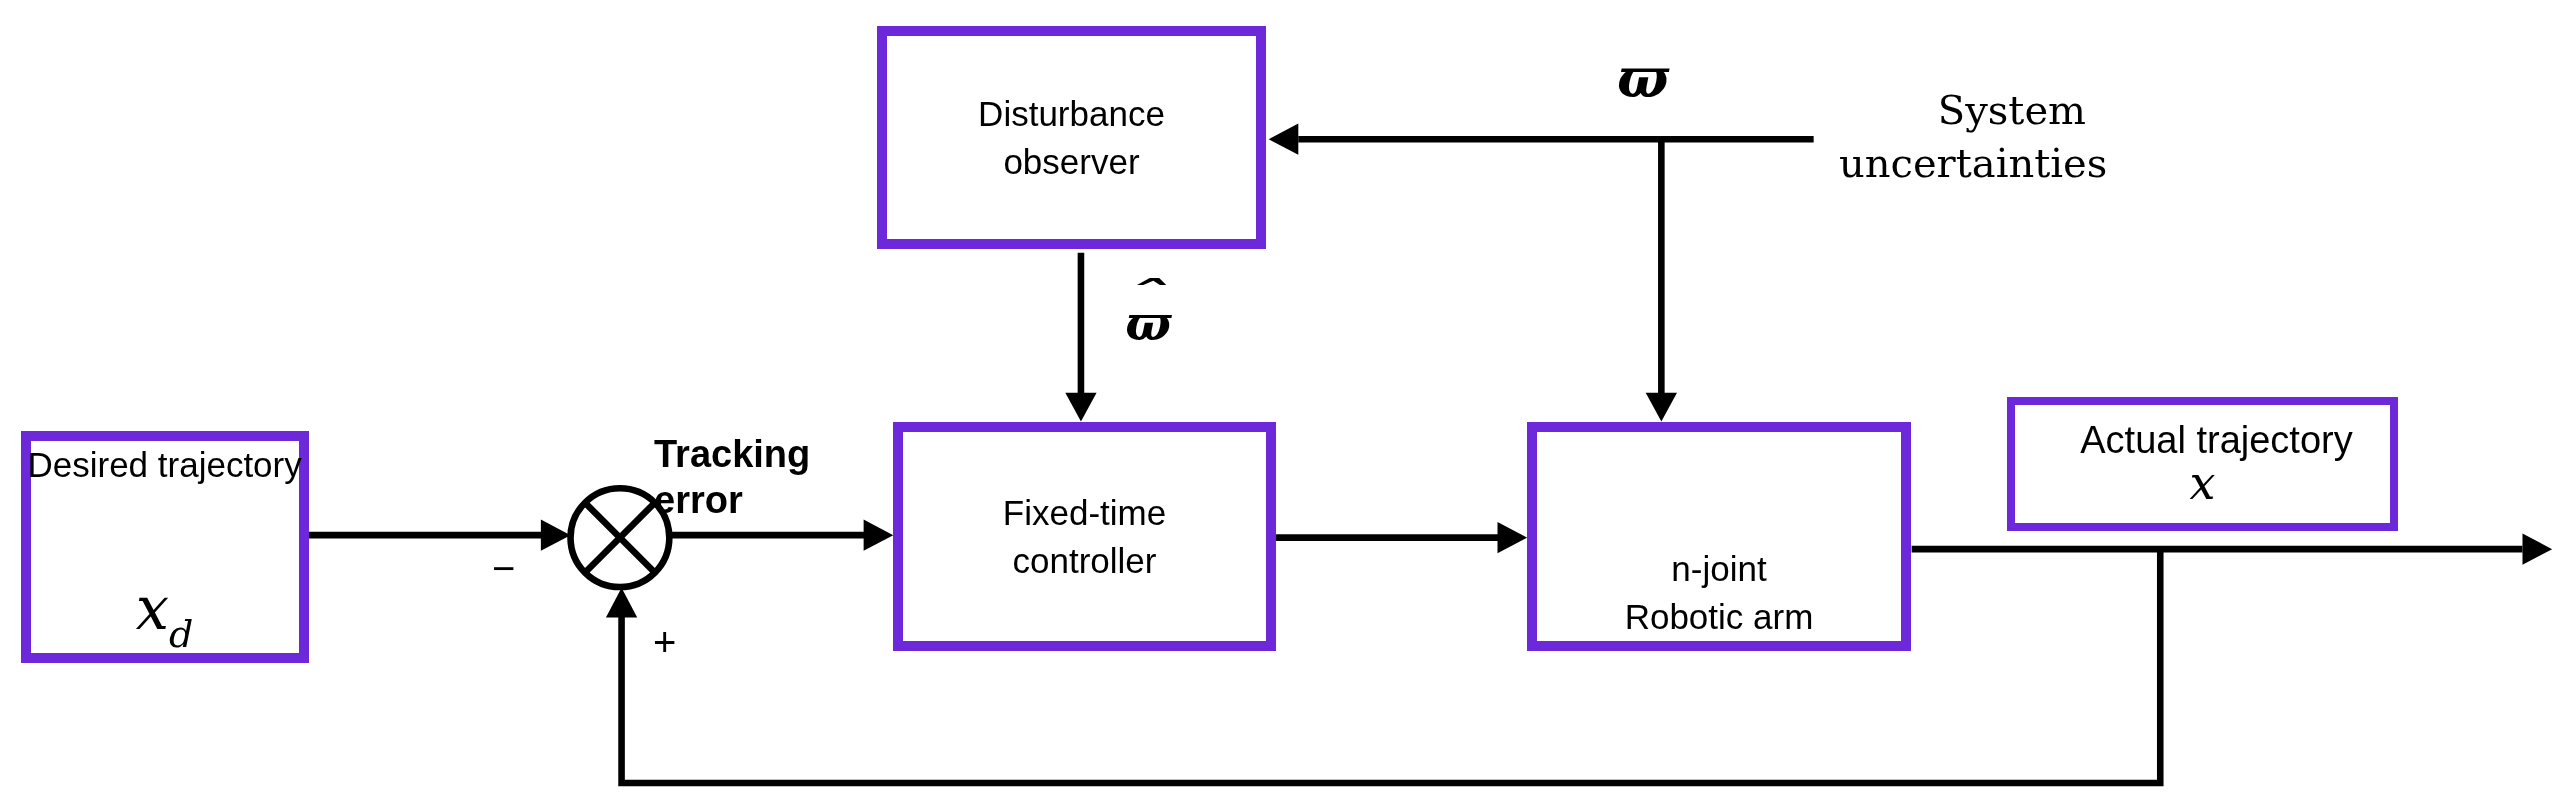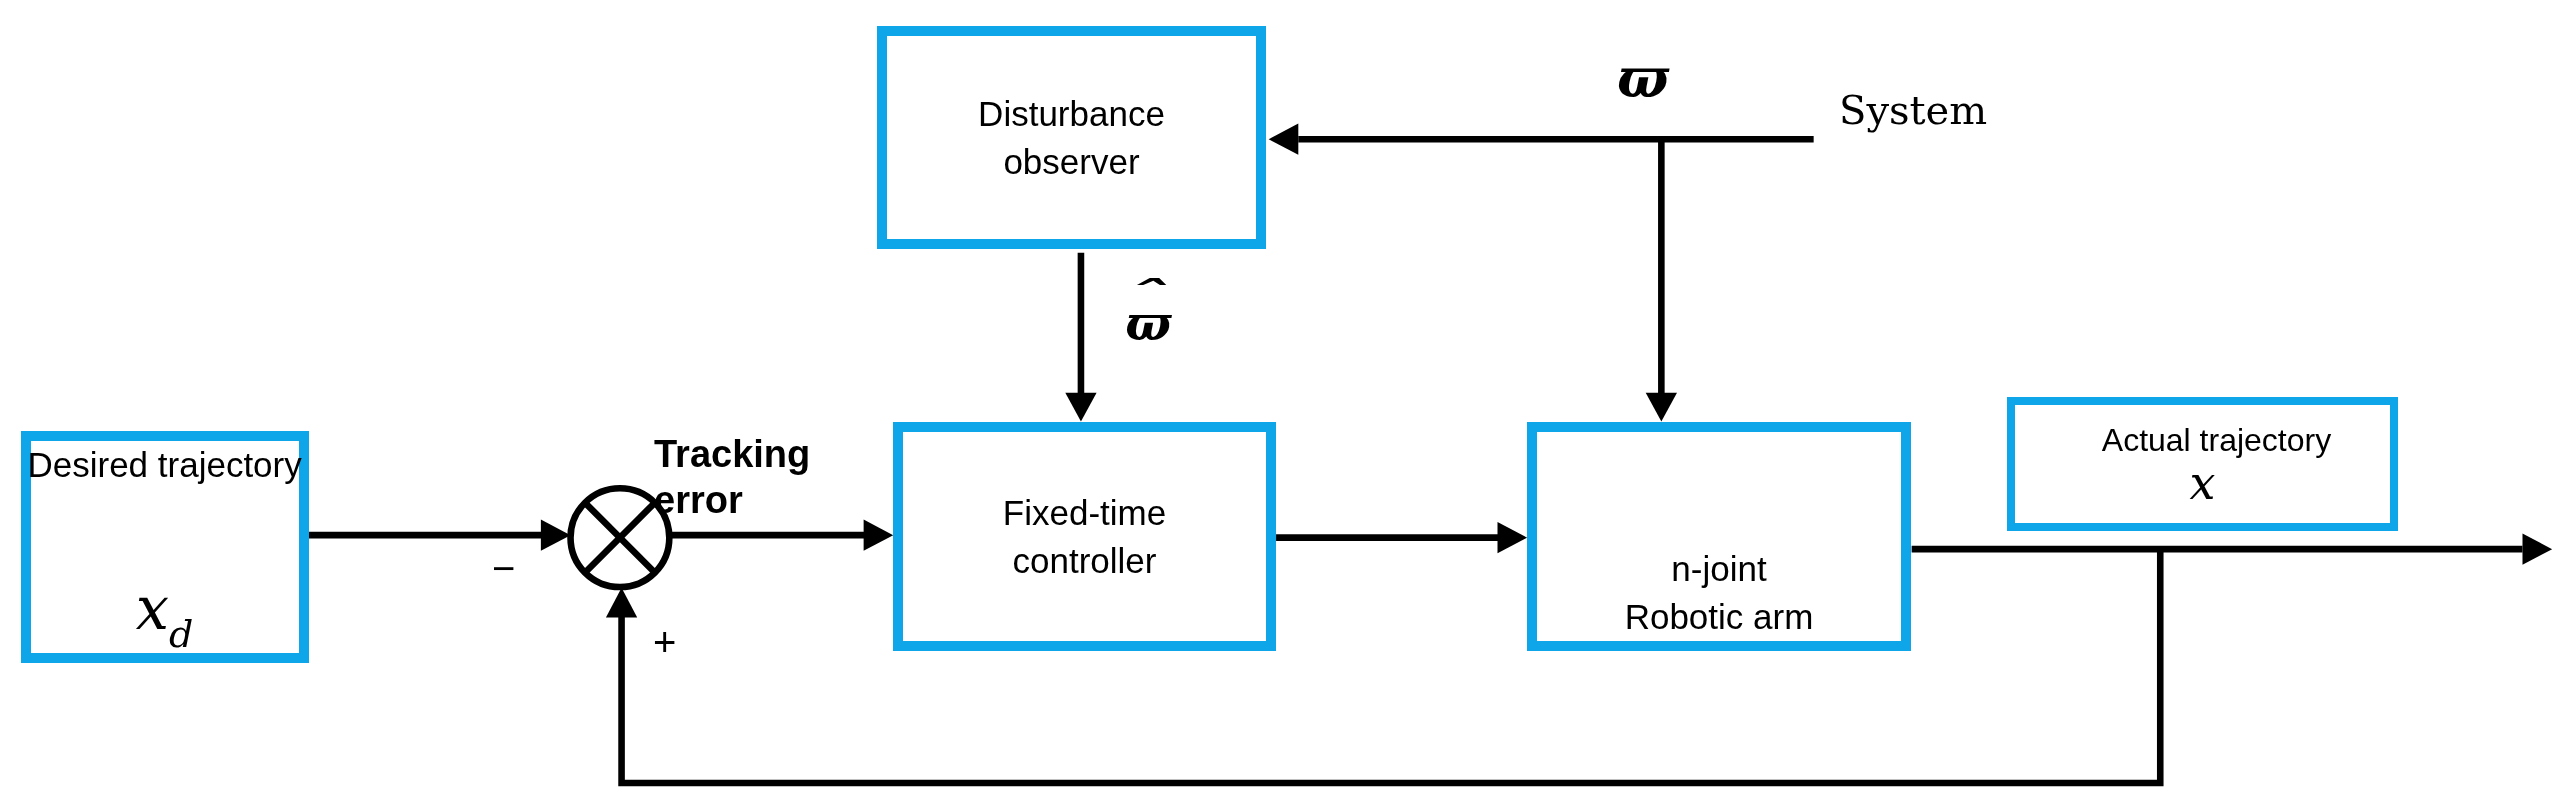--- a/index.html
+++ b/index.html
@@ -4,43 +4,43 @@
 <style>
   html,body{margin:0;padding:0;background:#ffffff;}
   body{width:2576px;height:811px;overflow:hidden;
        font-family:"Liberation Sans",sans-serif;color:#000;}
   #stage{position:relative;width:2576px;height:811px;background:#fff;}
 
   
   #wires{position:absolute;left:0;top:0;width:2576px;height:811px;}
 
   
-  .block{position:absolute;background:#fff;border:10px solid #0ea5e9;
+  .block{position:absolute;background:#fff;border:10px solid #6d28d9;
          display:flex;flex-direction:column;align-items:center;justify-content:center;
          text-align:center;box-sizing:border-box;}
   .block .bl-line{font-size:35px;line-height:48px;white-space:nowrap;}
 
   .box-do{left:877px;top:26px;width:389px;height:223px;}
   .box-dt{left:20.6px;top:431px;width:288px;height:232px;justify-content:space-between;}
   .box-ft{left:893px;top:422px;width:383px;height:229px;justify-content:center;}
   .box-nj{left:1527px;top:422px;width:384px;height:229px;justify-content:flex-end;}
   .box-at{left:2007px;top:397px;width:391px;height:134px;border-width:8.2px;}
-  .box-at .bl-line{font-size:32px;line-height:38px;margin-left:28px;}
+  .box-at .bl-line{font-size:38px;line-height:38px;margin-left:28px;}
 
   
   .math{font-family:"DejaVu Serif","Liberation Serif",serif;font-style:italic;}
   .m-xd{font-size:59px;line-height:63px;margin-top:14px;}
   .m-xd sub{font-size:38px;line-height:1;vertical-align:-18px;}
   .m-x{font-size:46px;line-height:48px;}
 
   .floating{position:absolute;white-space:nowrap;}
 
   .lbl-tracking{left:654px;top:431px;width:235px;text-align:left;
                 font-weight:bold;font-size:38px;line-height:46px;}
-  .lbl-sysunc{left:1839px;top:84px;width:247px;text-align:left;
+  .lbl-sysunc{left:1839px;top:84px;width:247px;text-align:right;
               font-family:"DejaVu Serif","Liberation Serif",serif;
               font-size:40px;line-height:53px;}
 
   .m-varpi{left:1617px;top:49px;font-family:"DejaVu Serif","Liberation Serif",serif;
            font-style:italic;font-weight:bold;font-size:54px;line-height:58px;}
 
   .m-varpi-hat{left:1107px;top:286px;width:82px;display:flex;flex-direction:column;
                align-items:center;font-family:"DejaVu Serif","Liberation Serif",serif;
                font-style:italic;font-weight:bold;}
   .m-varpi-hat .hat{font-size:38px;line-height:18px;height:18px;transform:scaleX(2.1);}
@@ -108,20 +108,21 @@
     <div class="math m-x">x</div>
   </div>
 
   <div class="floating lbl-tracking">
     <div>Tracking</div>
     <div>error</div>
   </div>
 
   <div class="floating lbl-sysunc">
     <div>System</div>
+    <div>uncertainties</div>
   </div>
 
   <div class="floating m-varpi">ϖ</div>
 
   <div class="floating m-varpi-hat">
     <span class="hat">ˆ</span>
     <span class="base">ϖ</span>
   </div>
 
   <div class="floating sign sign-minus">−</div>

